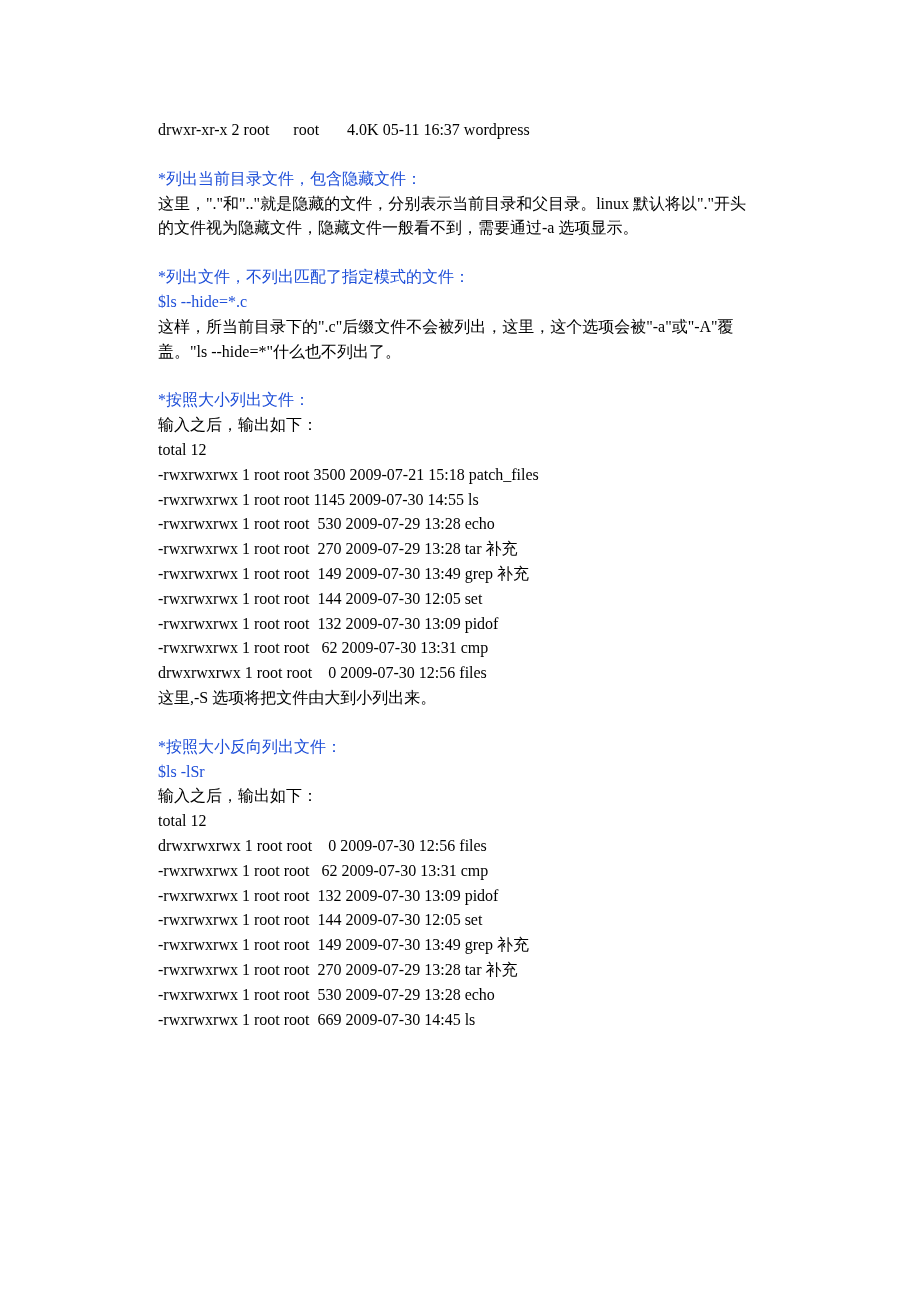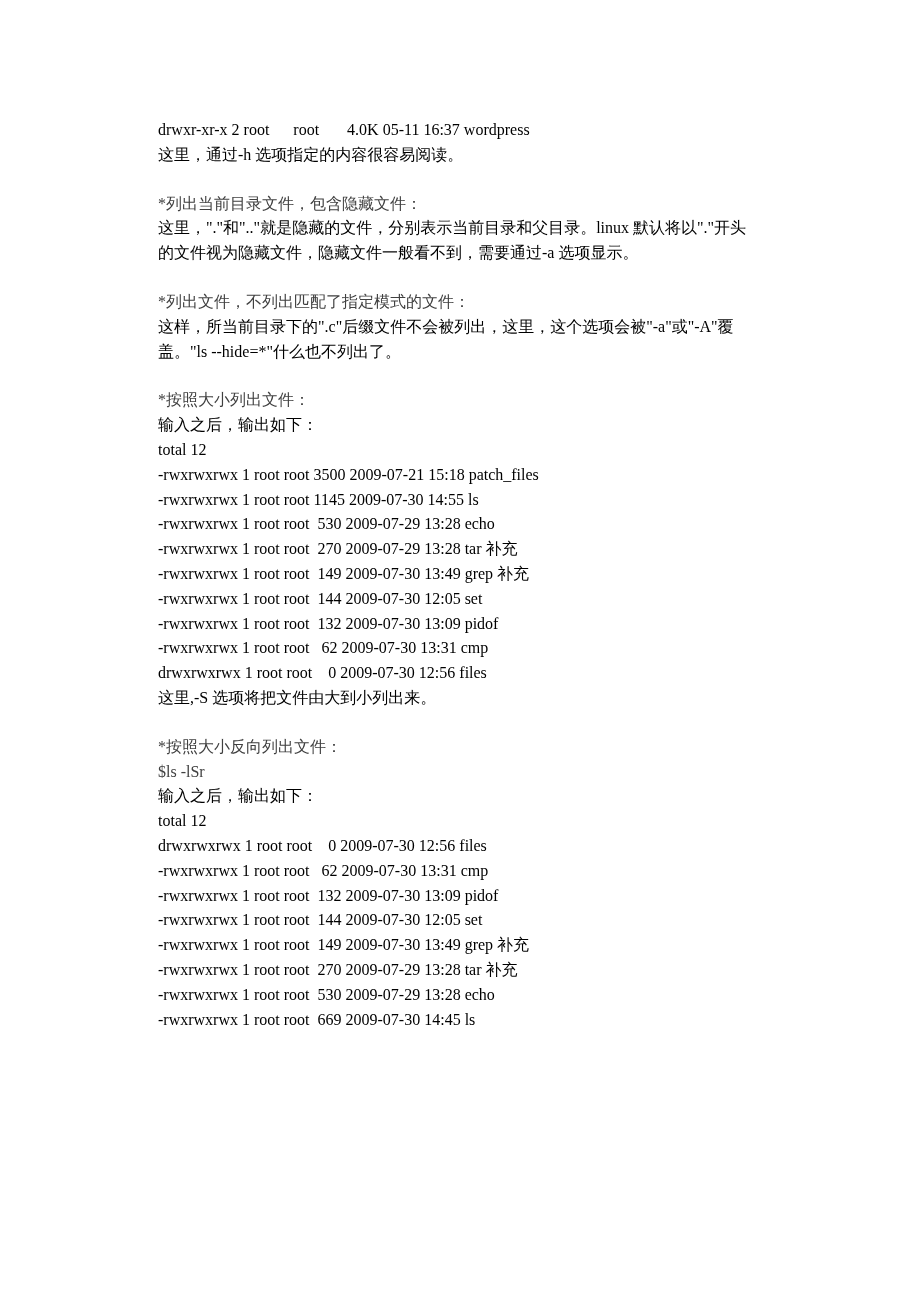--- a/index.html
+++ b/index.html
@@ -7,39 +7,39 @@
     font-size: 16px;
     line-height: 1.55;
     color: #000;
     background: #fff;
     margin: 0;
     padding: 118px 158px 100px 158px;
     width: 920px;
     box-sizing: border-box;
   }
   .line { white-space: pre-wrap; }
-  .link { color: #404040; }
+  .link { color: #1d4ed8; }
   .para { margin-bottom: 16px; }
   .section { margin-top: 24px; }
 </style>
 </head>
 <body>
 
 <div class="para">
   <div class="line">drwxr-xr-x 2 root      root       4.0K 05-11 16:37 wordpress</div>
-  <div class="line">这里，通过-h 选项指定的内容很容易阅读。</div>
 </div>
 
 <div class="section">
   <div class="line link">*列出当前目录文件，包含隐藏文件：</div>
   <div class="line">这里，"."和".."就是隐藏的文件，分别表示当前目录和父目录。linux 默认将以"."开头的文件视为隐藏文件，隐藏文件一般看不到，需要通过-a 选项显示。</div>
 </div>
 
 <div class="section">
   <div class="line link">*列出文件，不列出匹配了指定模式的文件：</div>
+  <div class="line link">$ls --hide=*.c</div>
   <div class="line">这样，所当前目录下的".c"后缀文件不会被列出，这里，这个选项会被"-a"或"-A"覆盖。"ls --hide=*"什么也不列出了。</div>
 </div>
 
 <div class="section">
   <div class="line link">*按照大小列出文件：</div>
   <div class="line">输入之后，输出如下：</div>
   <div class="line">total 12</div>
   <div class="line">-rwxrwxrwx 1 root root 3500 2009-07-21 15:18 patch_files</div>
   <div class="line">-rwxrwxrwx 1 root root 1145 2009-07-30 14:55 ls</div>
   <div class="line">-rwxrwxrwx 1 root root  530 2009-07-29 13:28 echo</div>

